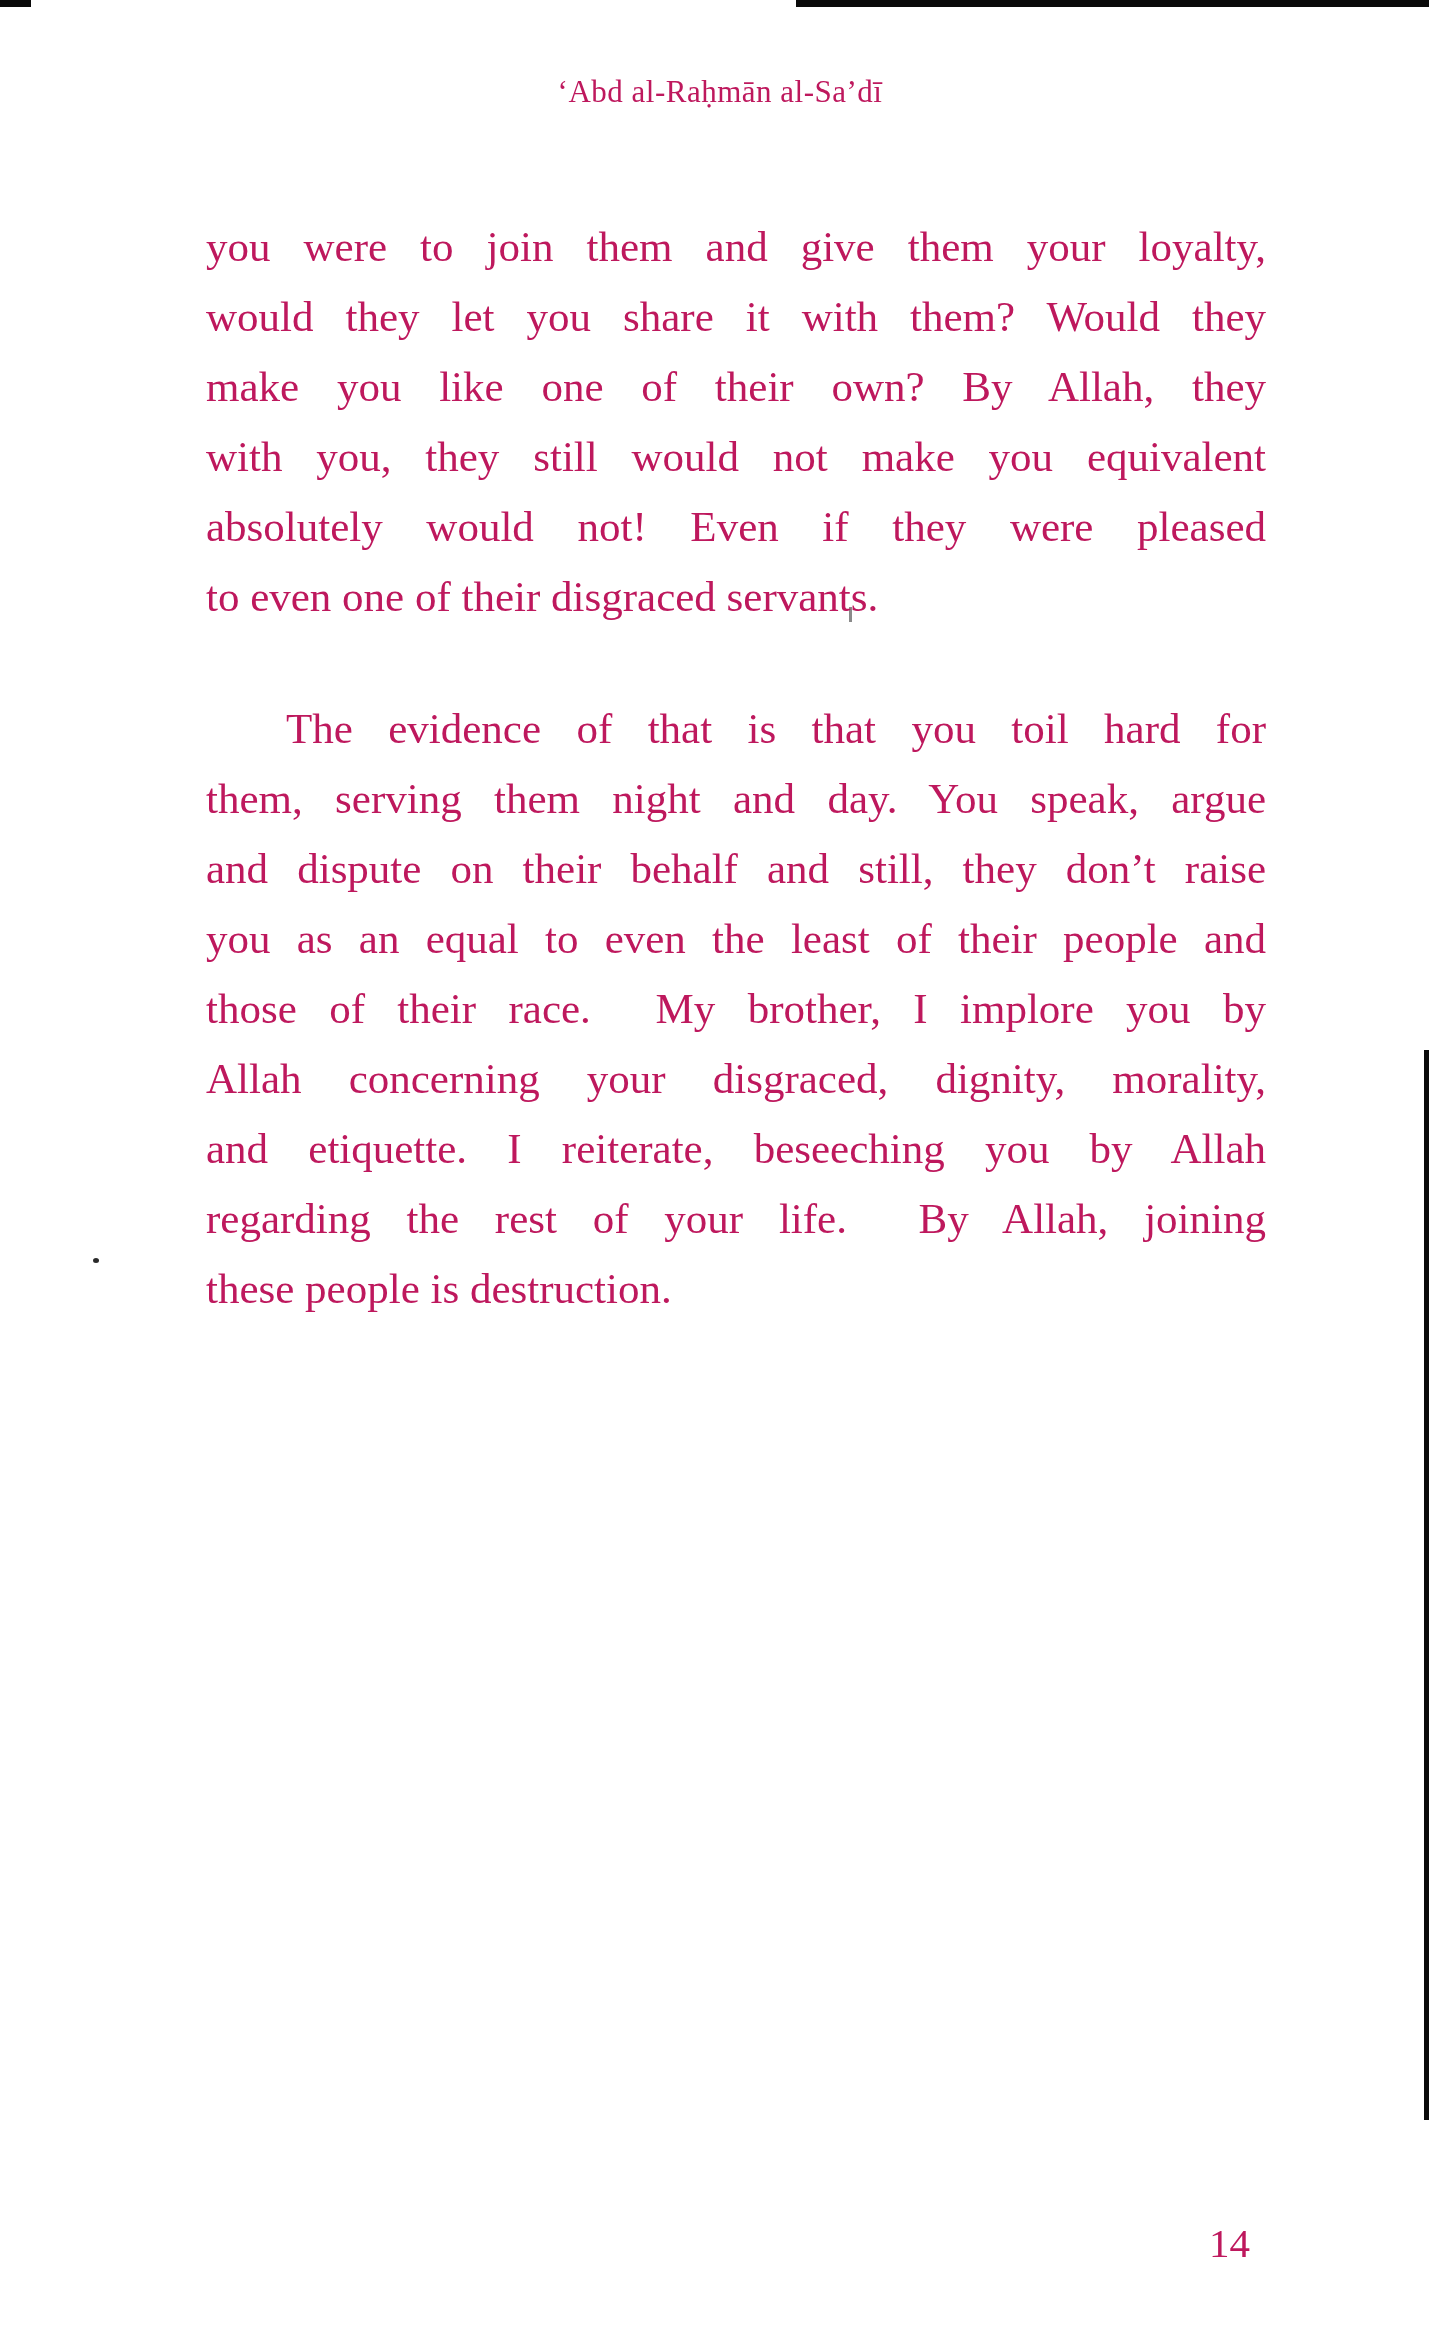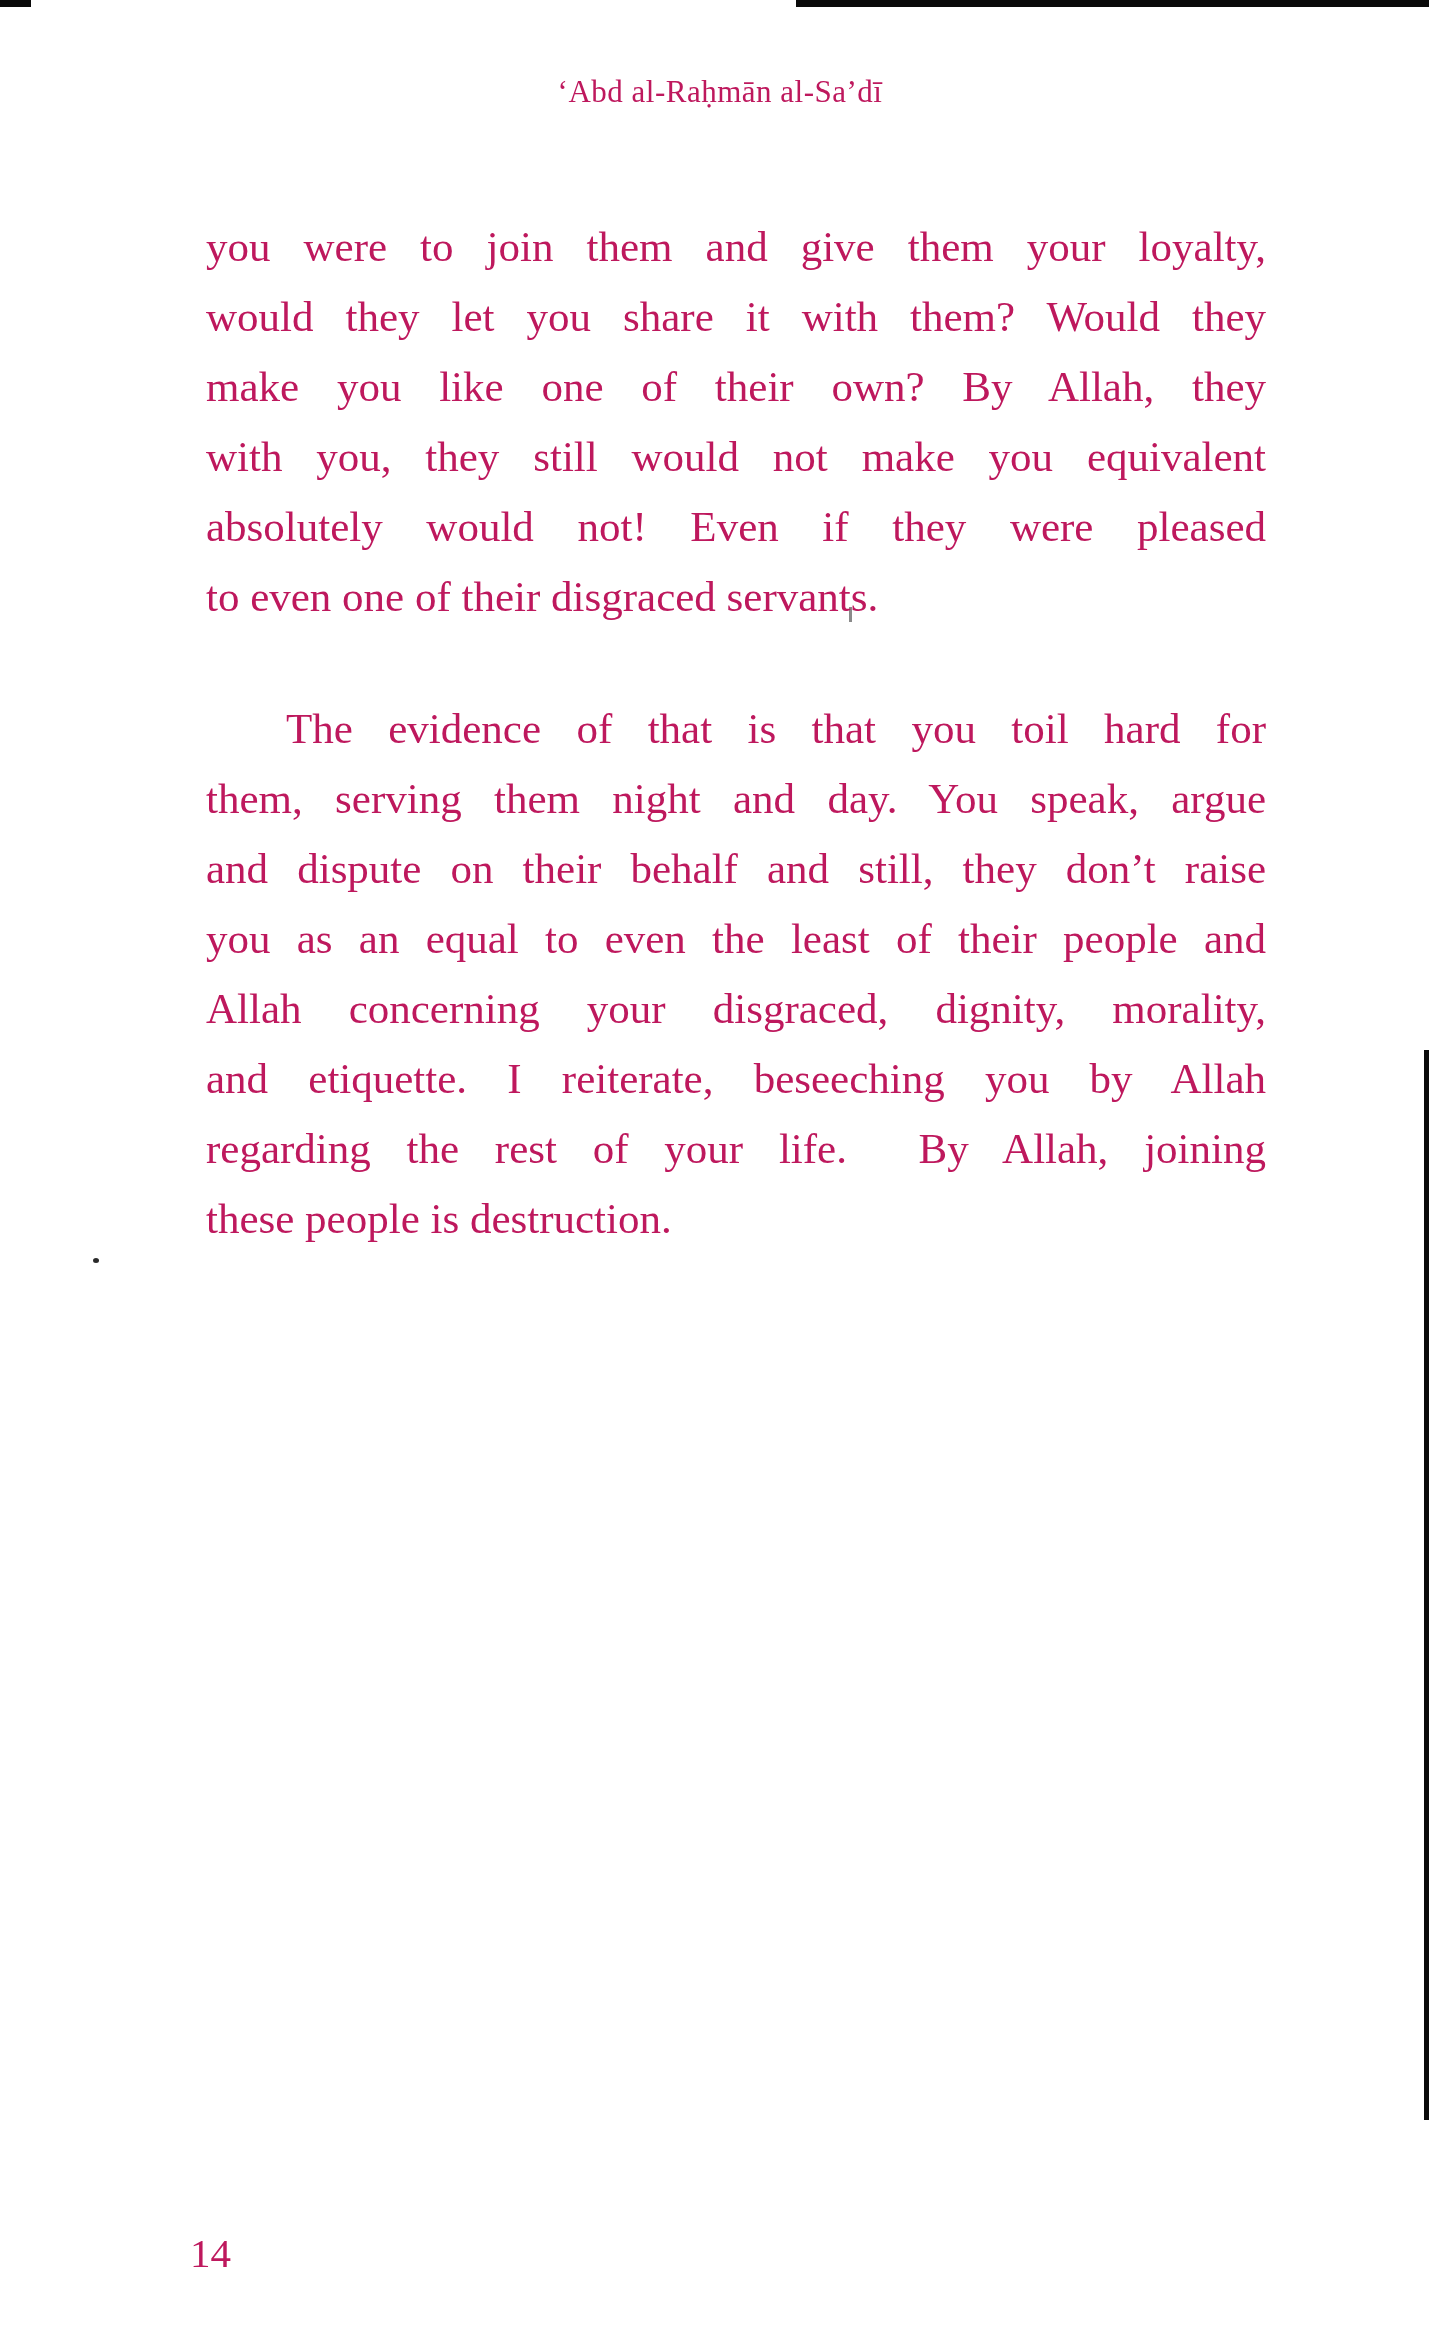--- a/index.html
+++ b/index.html
@@ -40,24 +40,23 @@
     white-space: normal;
   }
   .line.last { text-align-last: left; }
   .line.indent { text-indent: 80px; }
   
   #page-number {
     position: absolute;
     left: 190px;
     top: 2220px;
     width: 1060px;
-    text-align: left;
+    text-align: right;
     font-size: 41px;
     line-height: 46px;
-    margin-top: 10px;
   }
   
   .artifact { position: absolute; background: #0a0a0a; }
   #scan-edge-top-left   { left: 0;      top: 0;      width: 31px;   height: 7px; }
   #scan-edge-top-right  { left: 796px;  top: 0;      width: 633px;  height: 7px; }
   #scan-edge-right      { left: 1424px; top: 1050px; width: 5px;    height: 1070px; }
   #ink-speck {
     position: absolute; left: 93px; top: 1258px;
     width: 6px; height: 5px; background: #2a2a2a; border-radius: 50%;
   }
@@ -85,20 +84,21 @@
         <div class="line">make you like one of their own? By Allah, they</div>
         <div class="line">with you, they still would not make you equivalent</div>
         <div class="line">absolutely would not! Even if they were pleased</div>
         <div class="line last">to even one of their disgraced servants.</div>
       </div>
       <div class="para">
         <div class="line indent">The evidence of that is that you toil hard for</div>
         <div class="line">them, serving them night and day. You speak, argue</div>
         <div class="line">and dispute on their behalf and still, they don’t raise</div>
         <div class="line">you as an equal to even the least of their people and</div>
+        <div class="line">those of their race.&nbsp; My brother, I implore you by</div>
         <div class="line">Allah concerning your disgraced, dignity, morality,</div>
         <div class="line">and etiquette. I reiterate, beseeching you by Allah</div>
         <div class="line">regarding the rest of your life.&nbsp; By Allah, joining</div>
         <div class="line last">these people is destruction.</div>
       </div>
     </div>
 
   <div id="page-number">14</div>
 </div>
 

